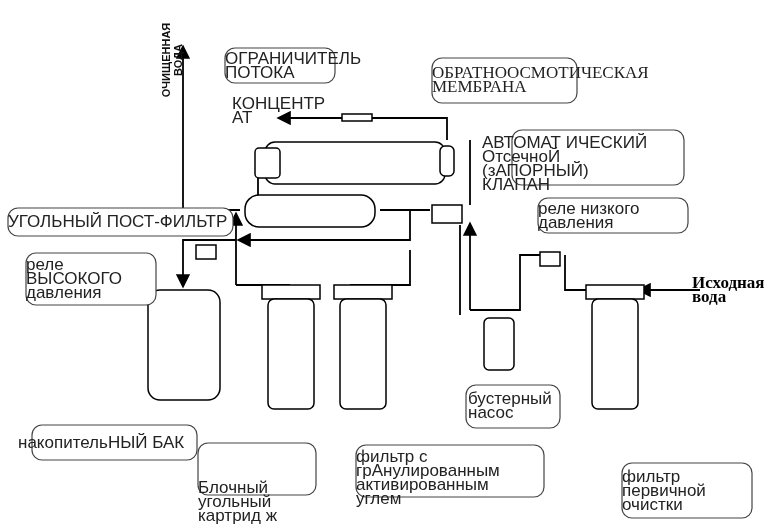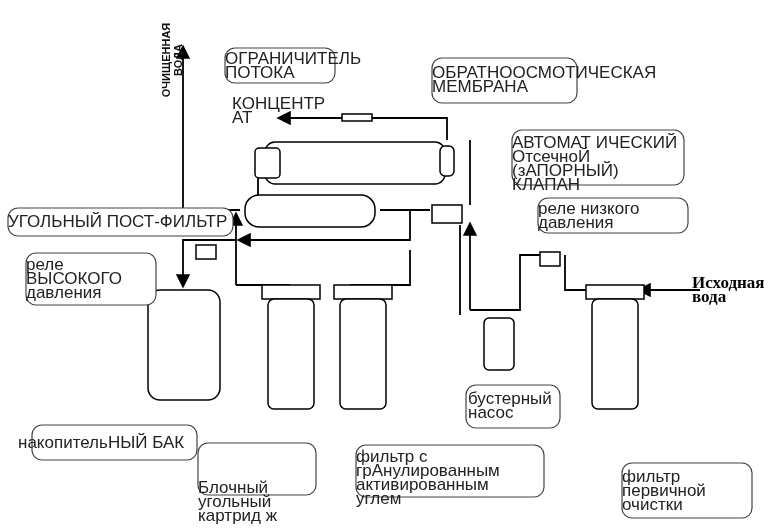--- a/index.html
+++ b/index.html
@@ -85,23 +85,23 @@
     <rect x="466" y="385" width="94" height="43" rx="10"></rect>
     <rect x="622" y="463" width="130" height="55" rx="10"></rect>
   </g>
 </svg>
 
 <div class="vert" style="left:160px;top:110px;width:100px;">ОЧИЩЕННАЯ
 ВОДА</div>
 <div class="lbl" style="left:225px;top:52px;width:110px;">ОГРАНИЧИТЕЛЬ
 ПОТОКА</div>
 <div class="lbl" style="left:232px;top:97px;width:110px;">КОНЦЕНТР АТ</div>
-<div class="lbl" style="left:432px;top:66px;width:172px;">ОБРАТНООСМОТИЧЕСКАЯ
+<div class="lbl" style="left:432px;top:66px;width:172px;font-family:Liberation Serif, serif;">ОБРАТНООСМОТИЧЕСКАЯ
 МЕМБРАНА</div>
-<div class="lbl" style="left:512px;top:136px;width:172px;">АВТОМАТ ИЧЕСКИЙ
+<div class="lbl" style="left:482px;top:136px;width:172px;">АВТОМАТ ИЧЕСКИЙ
 ОтсечноЙ
 (зАПОРНЫЙ) КЛАПАН</div>
 <div class="lbl" style="left:8px;top:215px;width:225px;">УГОЛЬНЫЙ ПОСТ-ФИЛЬТР</div>
 <div class="lbl" style="left:538px;top:202px;width:150px;">реле низкого
 давления</div>
 <div class="lbl" style="left:26px;top:258px;width:130px;">реле
 ВЫСОКОГО
 давления</div>
 <div class="lbl bold" style="left:692px;top:276px;width:76px;font-family:Liberation Serif, serif;">Исходная
 вода</div>

